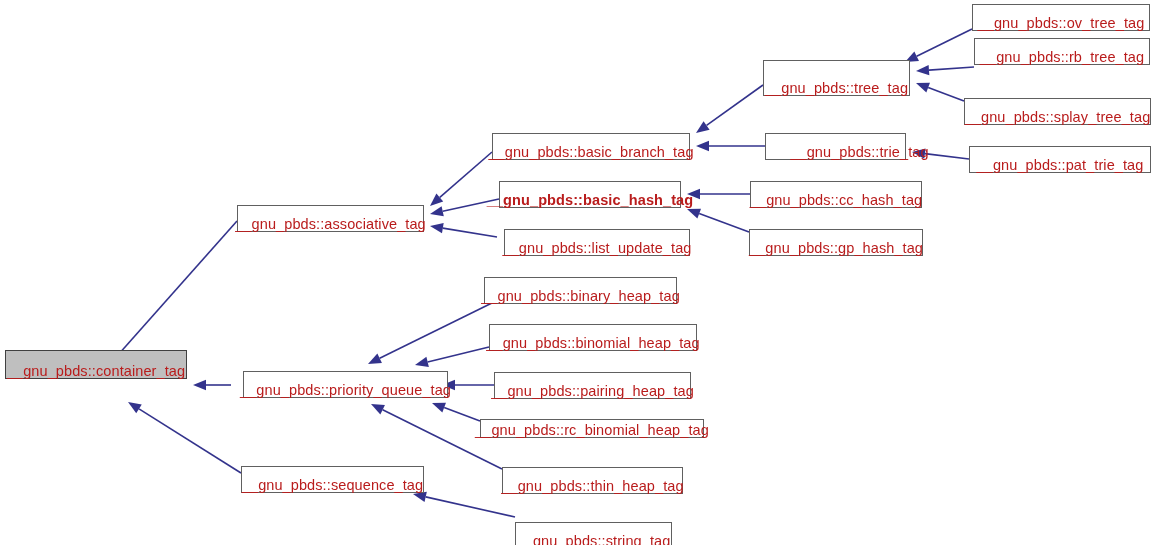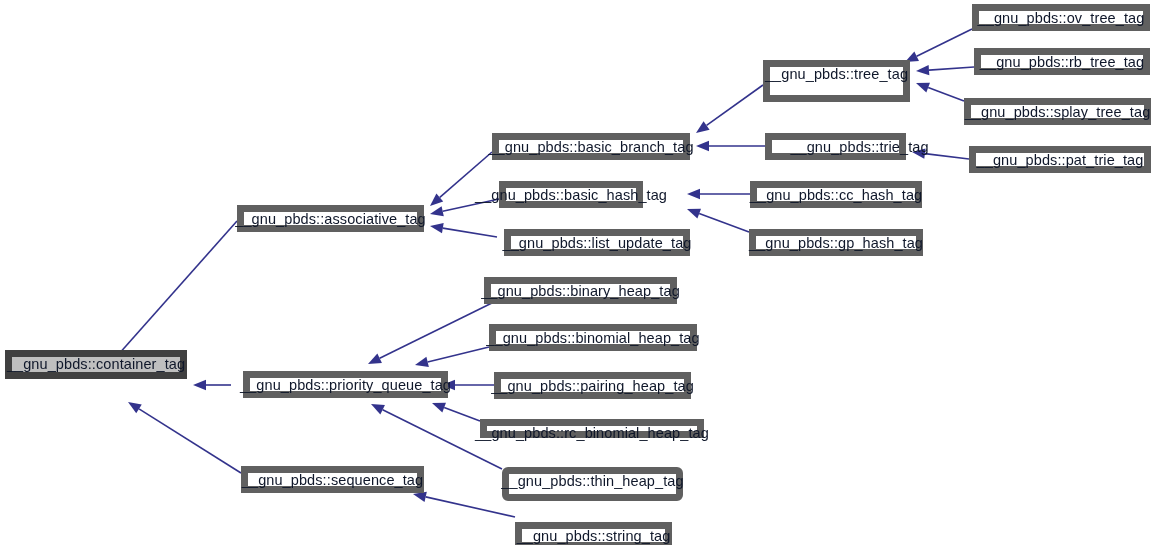--- a/index.html
+++ b/index.html
@@ -21,26 +21,26 @@
     left: 0;
     top: 0;
     width: 1155px;
     height: 545px;
     pointer-events: none;
   }
   .node {
     position: absolute;
     box-sizing: border-box;
     background: #ffffff;
-    border: 7px solid #be185d;
+    border: 1px solid #be185d;
     display: flex;
-    align-items: flex-start;
+    align-items: flex-end;
     justify-content: center;
     white-space: nowrap;
-    color: #0f172a;
+    color: #b91c1c;
     font-size: 14.5px;
     letter-spacing: 0.1px;
     z-index: 2;
   }
   .node.current {
     background: #bfbfbf;
     border-color: #404040;
   }
   .node .label {
     display: block;
@@ -143,36 +143,36 @@
       </div>
       <div class="node" style="left: 231px; top: 371px; width: 205px; height: 27px; background: rgb(255, 255, 255); border-color: rgb(96, 96, 96); margin-left: 12px;">
         <span class="label">__gnu_pbds::priority_queue_tag</span>
       </div>
       <div class="node" style="left: 241px; top: 466px; width: 183px; height: 27px; background: rgb(255, 255, 255); border-color: rgb(96, 96, 96);">
         <span class="label">__gnu_pbds::sequence_tag</span>
       </div>
       <div class="node" style="left: 492px; top: 133px; width: 198px; height: 27px; background: rgb(255, 255, 255); border-color: rgb(96, 96, 96);">
         <span class="label">__gnu_pbds::basic_branch_tag</span>
       </div>
-      <div class="node" style="left: 499px; top: 181px; width: 144px; height: 27px; background: rgb(255, 255, 255); border-color: rgb(96, 96, 96);">
+      <div class="node" style="left: 499px; top: 181px; width: 182px; height: 27px; background: rgb(255, 255, 255); border-color: rgb(96, 96, 96); font-weight: bold;">
         <span class="label">__gnu_pbds::basic_hash_tag</span>
       </div>
       <div class="node" style="left: 497px; top: 229px; width: 186px; height: 27px; background: rgb(255, 255, 255); border-color: rgb(96, 96, 96); margin-left: 7px;">
         <span class="label">__gnu_pbds::list_update_tag</span>
       </div>
-      <div class="node" style="left: 763px; top: 60px; width: 147px; height: 42px; background: rgb(255, 255, 255); border-color: rgb(96, 96, 96);">
+      <div class="node" style="left: 763px; top: 60px; width: 147px; height: 36px; background: rgb(255, 255, 255); border-color: rgb(96, 96, 96);">
         <span class="label">__gnu_pbds::tree_tag</span>
       </div>
       <div class="node" style="left: 765px; top: 133px; width: 141px; height: 27px; background: rgb(255, 255, 255); border-color: rgb(96, 96, 96); padding-left: 48px;">
         <span class="label">__gnu_pbds::trie_tag</span>
       </div>
       <div class="node" style="left: 972px; top: 4px; width: 178px; height: 27px; background: rgb(255, 255, 255); border-color: rgb(96, 96, 96);">
         <span class="label">__gnu_pbds::ov_tree_tag</span>
       </div>
-      <div class="node" style="left: 974px; top: 48px; width: 176px; height: 27px; background: rgb(255, 255, 255); border-color: rgb(96, 96, 96);">
+      <div class="node" style="left: 974px; top: 38px; width: 176px; height: 27px; background: rgb(255, 255, 255); border-color: rgb(96, 96, 96);">
         <span class="label">__gnu_pbds::rb_tree_tag</span>
       </div>
       <div class="node" style="left: 964px; top: 98px; width: 187px; height: 27px; background: rgb(255, 255, 255); border-color: rgb(96, 96, 96);">
         <span class="label">__gnu_pbds::splay_tree_tag</span>
       </div>
       <div class="node" style="left: 969px; top: 146px; width: 182px; height: 27px; background: rgb(255, 255, 255); border-color: rgb(96, 96, 96);">
         <span class="label">__gnu_pbds::pat_trie_tag</span>
       </div>
       <div class="node" style="left: 750px; top: 181px; width: 172px; height: 27px; background: rgb(255, 255, 255); border-color: rgb(96, 96, 96);">
         <span class="label">__gnu_pbds::cc_hash_tag</span>
@@ -185,20 +185,20 @@
       </div>
       <div class="node" style="left: 489px; top: 324px; width: 208px; height: 27px; background: rgb(255, 255, 255); border-color: rgb(96, 96, 96);">
         <span class="label">__gnu_pbds::binomial_heap_tag</span>
       </div>
       <div class="node" style="left: 494px; top: 372px; width: 197px; height: 27px; background: rgb(255, 255, 255); border-color: rgb(96, 96, 96);">
         <span class="label">__gnu_pbds::pairing_heap_tag</span>
       </div>
       <div class="node" style="left: 480px; top: 419px; width: 224px; height: 19px; background: rgb(255, 255, 255); border-color: rgb(96, 96, 96);">
         <span class="label">__gnu_pbds::rc_binomial_heap_tag</span>
       </div>
-      <div class="node" style="left: 502px; top: 467px; width: 181px; height: 34px; background: rgb(255, 255, 255); border-color: rgb(96, 96, 96); border-radius: 6px;">
+      <div class="node" style="left: 502px; top: 467px; width: 181px; height: 27px; background: rgb(255, 255, 255); border-color: rgb(96, 96, 96);">
         <span class="label">__gnu_pbds::thin_heap_tag</span>
       </div>
       <div class="node" style="left: 515px; top: 514px; width: 157px; height: 27px; background: rgb(255, 255, 255); border-color: rgb(96, 96, 96); margin-top: 8px;">
         <span class="label">__gnu_pbds::string_tag</span>
       </div>
     </div>
 </div>
 
 </body></html>

